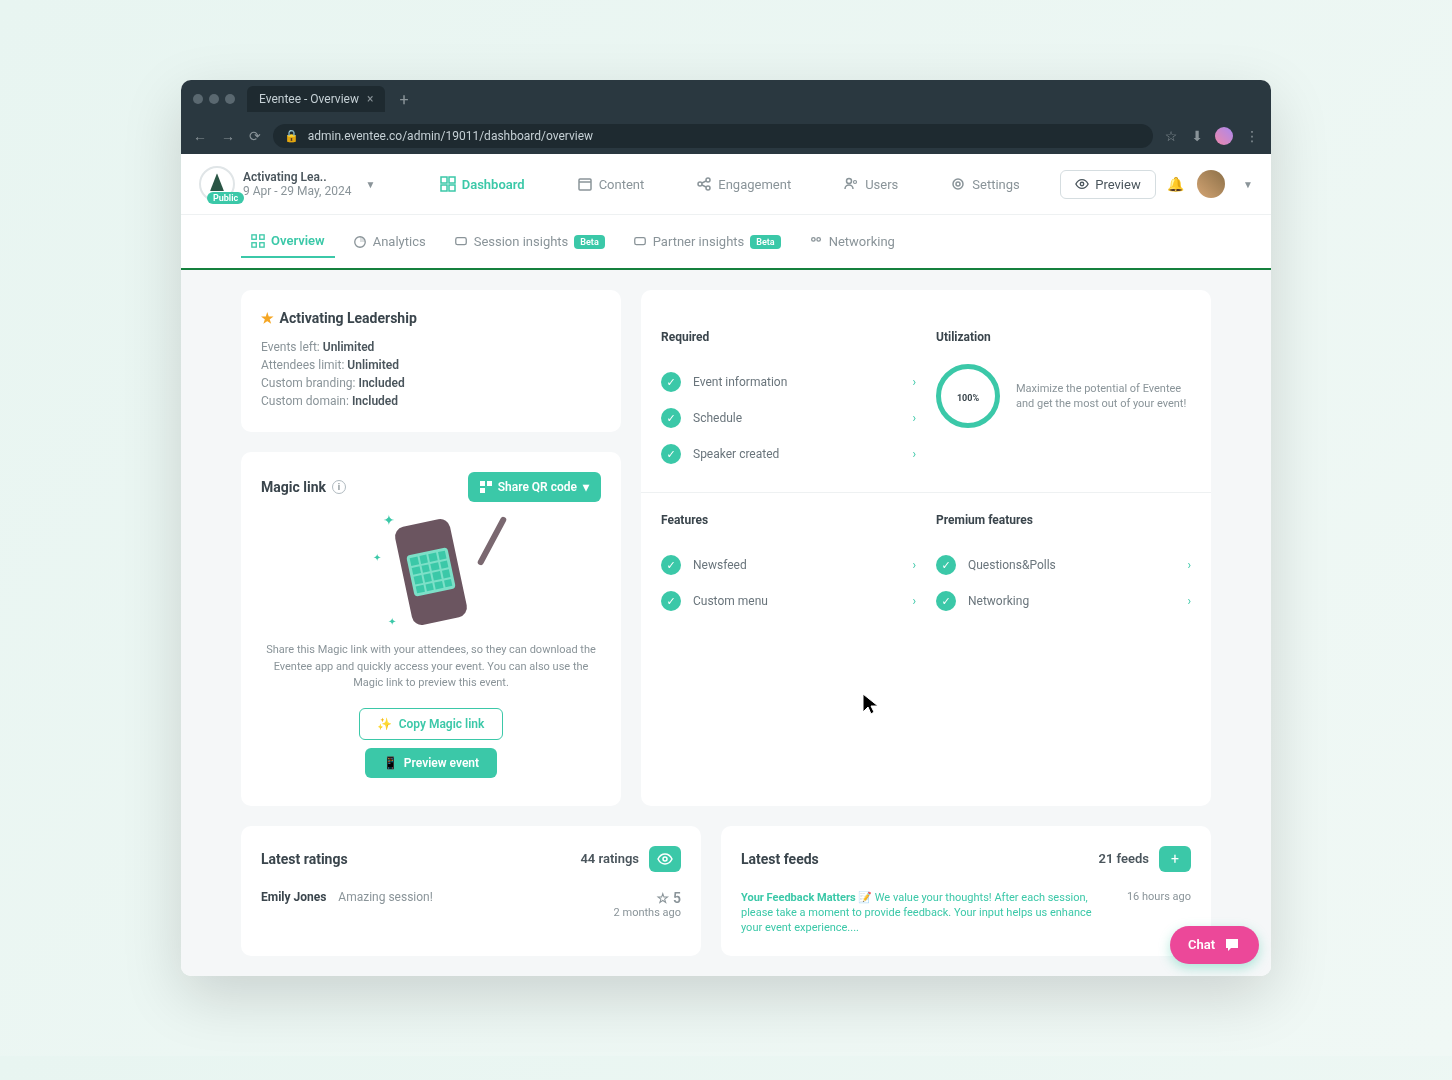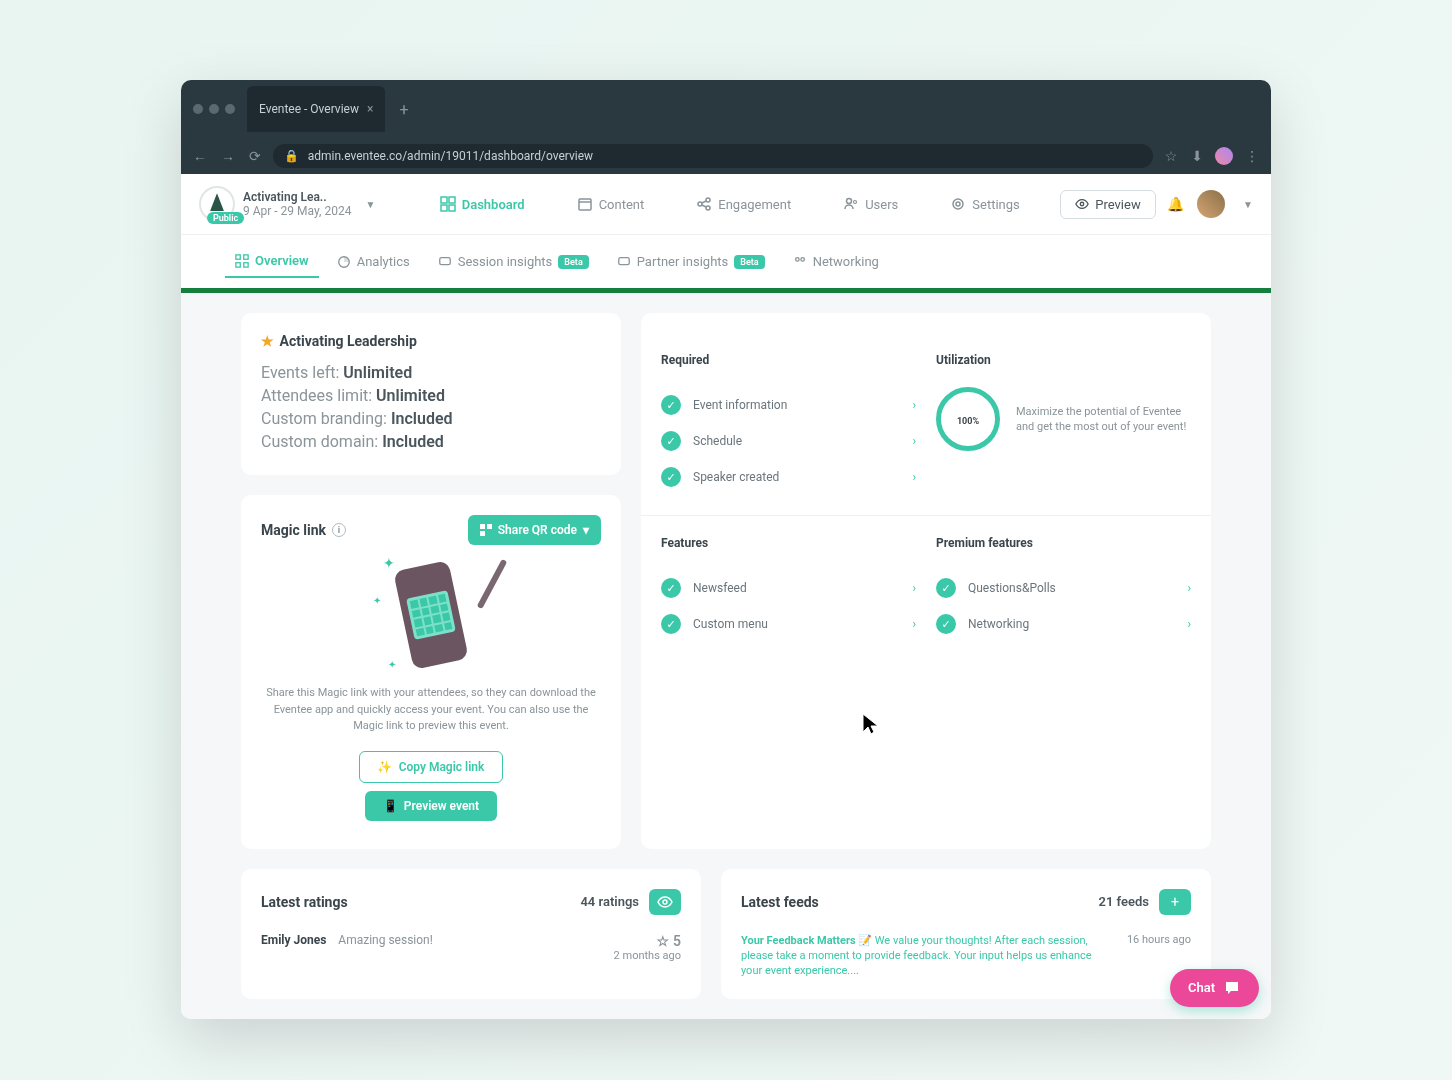--- a/index.html
+++ b/index.html
@@ -4,21 +4,21 @@
 <style>
 * { margin: 0; padding: 0; box-sizing: border-box; font-family: -apple-system, BlinkMacSystemFont, "Segoe UI", Roboto, sans-serif; }
 body { background: linear-gradient(135deg, #e8f5f1 0%, #f0f8f5 100%); padding: 80px; display: flex; justify-content: center; }
 .browser-window { width: 1090px; background: #fff; border-radius: 10px; box-shadow: 0 20px 60px rgba(0,0,0,0.15); overflow: hidden; }
 
 
 .browser-chrome { background: #2a3840; }
 .tab-bar { display: flex; align-items: center; padding: 6px 8px; gap: 8px; }
 .traffic-lights { display: flex; gap: 6px; padding: 0 4px; }
 .traffic-light { width: 10px; height: 10px; border-radius: 50%; background: #5a6870; }
-.tab { background: #1e2a30; color: #c5d0d5; padding: 16px 12px; border-radius: 6px 6px 0 0; font-size: 12px; display: flex; align-items: center; gap: 8px; }
+.tab { background: #1e2a30; color: #c5d0d5; padding: 6px 12px; border-radius: 6px 6px 0 0; font-size: 12px; display: flex; align-items: center; gap: 8px; }
 .tab-close { color: #8a9499; cursor: pointer; }
 .tab-add { color: #8a9499; font-size: 16px; padding: 0 6px; cursor: pointer; }
 .url-bar { display: flex; align-items: center; padding: 6px 10px; gap: 10px; background: #2a3840; }
 .nav-btn { color: #8a9499; font-size: 14px; cursor: pointer; padding: 2px; }
 .url-input { flex: 1; background: #1e2a30; color: #c5d0d5; padding: 5px 12px; border-radius: 14px; font-size: 12px; display: flex; align-items: center; gap: 8px; }
 .url-actions { display: flex; gap: 10px; align-items: center; }
 .prof-avatar-small { width: 18px; height: 18px; border-radius: 50%; background: linear-gradient(45deg,#e8a,#a8e); }
 
 
 .app-header { display: flex; align-items: center; padding: 12px 18px; border-bottom: 1px solid #eef1f2; }
@@ -35,32 +35,32 @@
 .nav-item { display: flex; align-items: center; gap: 6px; color: #8a9499; font-size: 13px; cursor: pointer; padding-left: 24px; }
 .nav-item.active { color: #3bc8a8; font-weight: 600; }
 .nav-icon { width: 16px; height: 16px; display: inline-flex; align-items: center; justify-content: center; }
 
 .header-right { display: flex; align-items: center; gap: 12px; }
 .preview-btn { border: 1px solid #d5dde0; border-radius: 6px; padding: 6px 14px; display: flex; align-items: center; gap: 6px; font-size: 13px; color: #4a555c; cursor: pointer; background: #fff; }
 .bell { color: #e85d6b; font-size: 14px; }
 .user-avatar { width: 28px; height: 28px; border-radius: 50%; background: linear-gradient(45deg,#d4a574,#8b6f47); }
 
 
-.sub-nav { display: flex; gap: 8px; padding: 10px 44px; border-bottom: 5px solid #15803d; }
+.sub-nav { display: flex; gap: 8px; padding: 10px 60px; border-bottom: 2px solid #15803d; }
 .sub-item { display: flex; align-items: center; gap: 6px; padding: 8px 10px; color: #8a9499; font-size: 13px; cursor: pointer; border-radius: 4px; }
 .sub-item.active { color: #3bc8a8; font-weight: 600; border-bottom: 2px solid #3bc8a8; border-radius: 0; }
 .beta-badge { background: #3bc8a8; color: #fff; font-size: 9px; padding: 2px 6px; border-radius: 4px; font-weight: 600; }
 
 
 .content { background: #f5f7f8; padding: 20px 60px; display: grid; grid-template-columns: 380px 1fr; gap: 20px; }
 .card { background: #fff; border-radius: 10px; padding: 20px; }
 
 .card-title { font-size: 14px; font-weight: 700; color: #3a454c; margin-bottom: 14px; display: flex; align-items: center; gap: 6px; }
 .star-icon { color: #f5a623; }
-.stat-line { font-size: 16px; color: #8a9499; margin-bottom: 4px; }
+.stat-line { font-size: 12px; color: #8a9499; margin-bottom: 4px; }
 .stat-line b { color: #4a555c; font-weight: 600; }
 
 .magic-header { display: flex; justify-content: space-between; align-items: center; margin-bottom: 16px; }
 .magic-title { font-size: 14px; font-weight: 700; color: #3a454c; display: flex; align-items: center; gap: 6px; }
 .info-icon { width: 14px; height: 14px; border: 1px solid #b0bac0; border-radius: 50%; display: inline-flex; align-items: center; justify-content: center; font-size: 9px; color: #8a9499; }
 .qr-btn { background: #3bc8a8; color: #fff; border: none; padding: 8px 12px; border-radius: 6px; font-size: 12px; font-weight: 600; display: flex; align-items: center; gap: 6px; cursor: pointer; }
 
 .phone-illustration { display: flex; justify-content: center; margin: 20px 0; }
 .phone { position: relative; }
 .phone-body { width: 56px; height: 100px; background: #6b5560; border-radius: 10px; transform: rotate(-12deg); display: flex; align-items: center; justify-content: center; }

